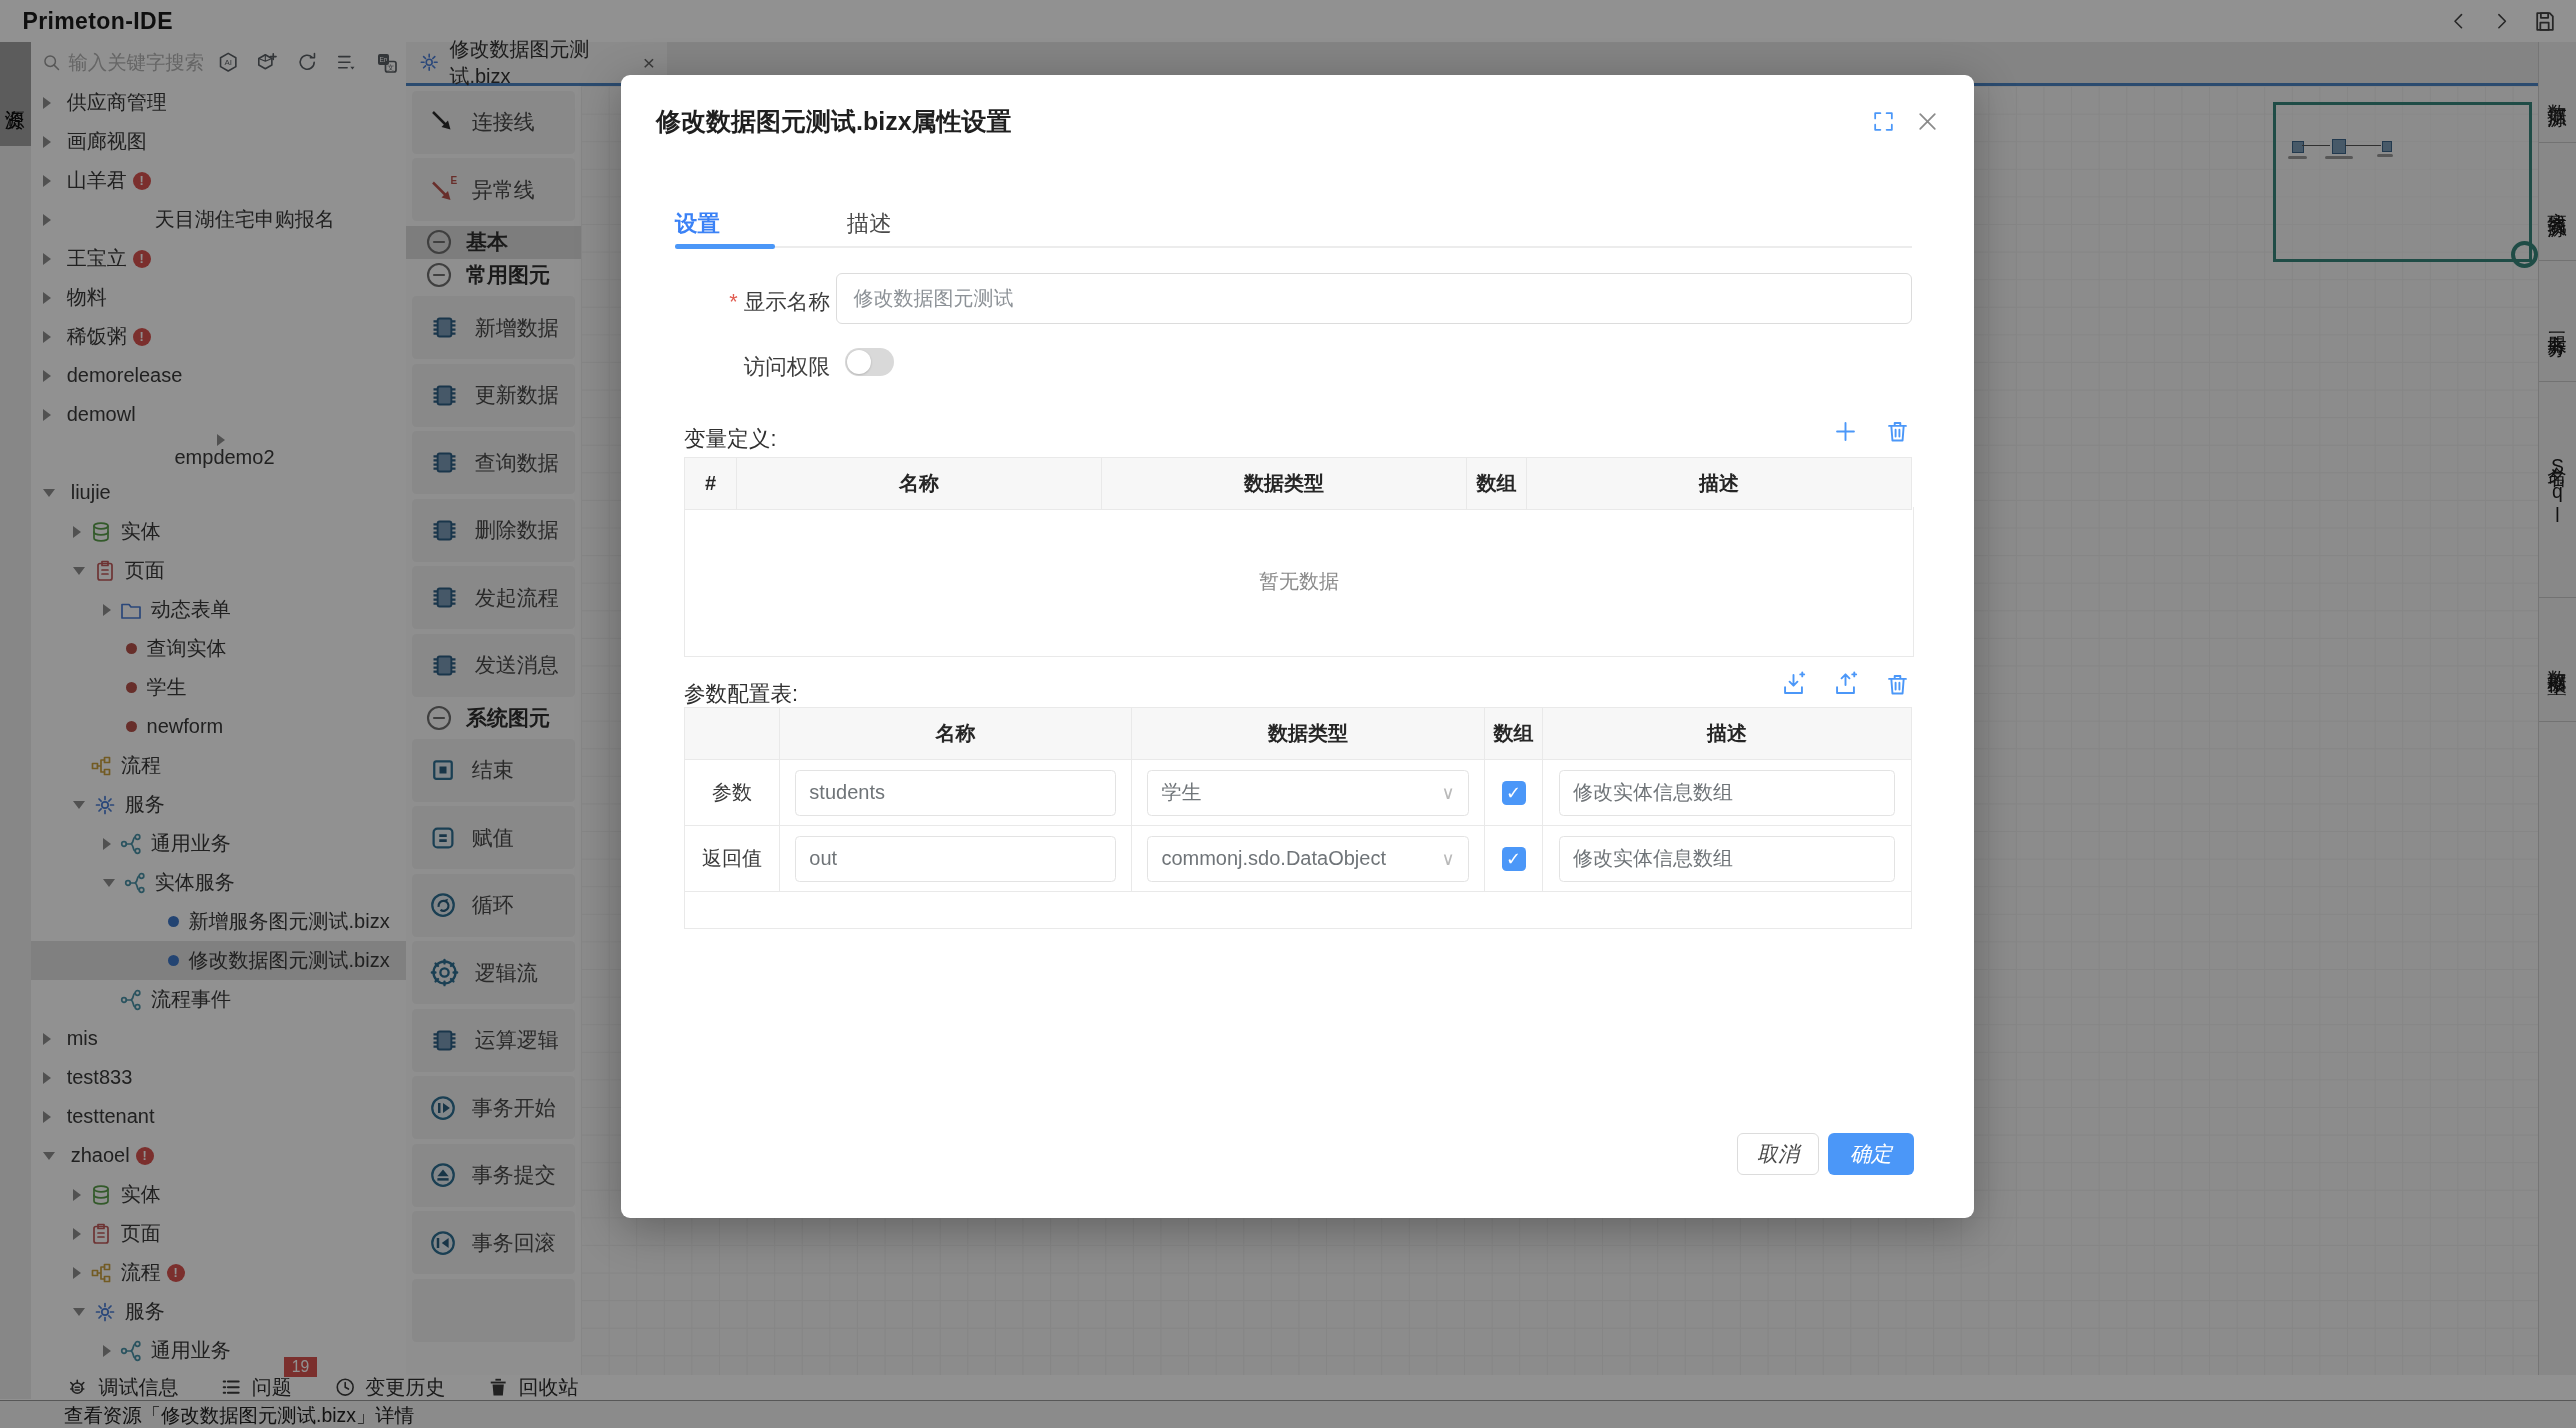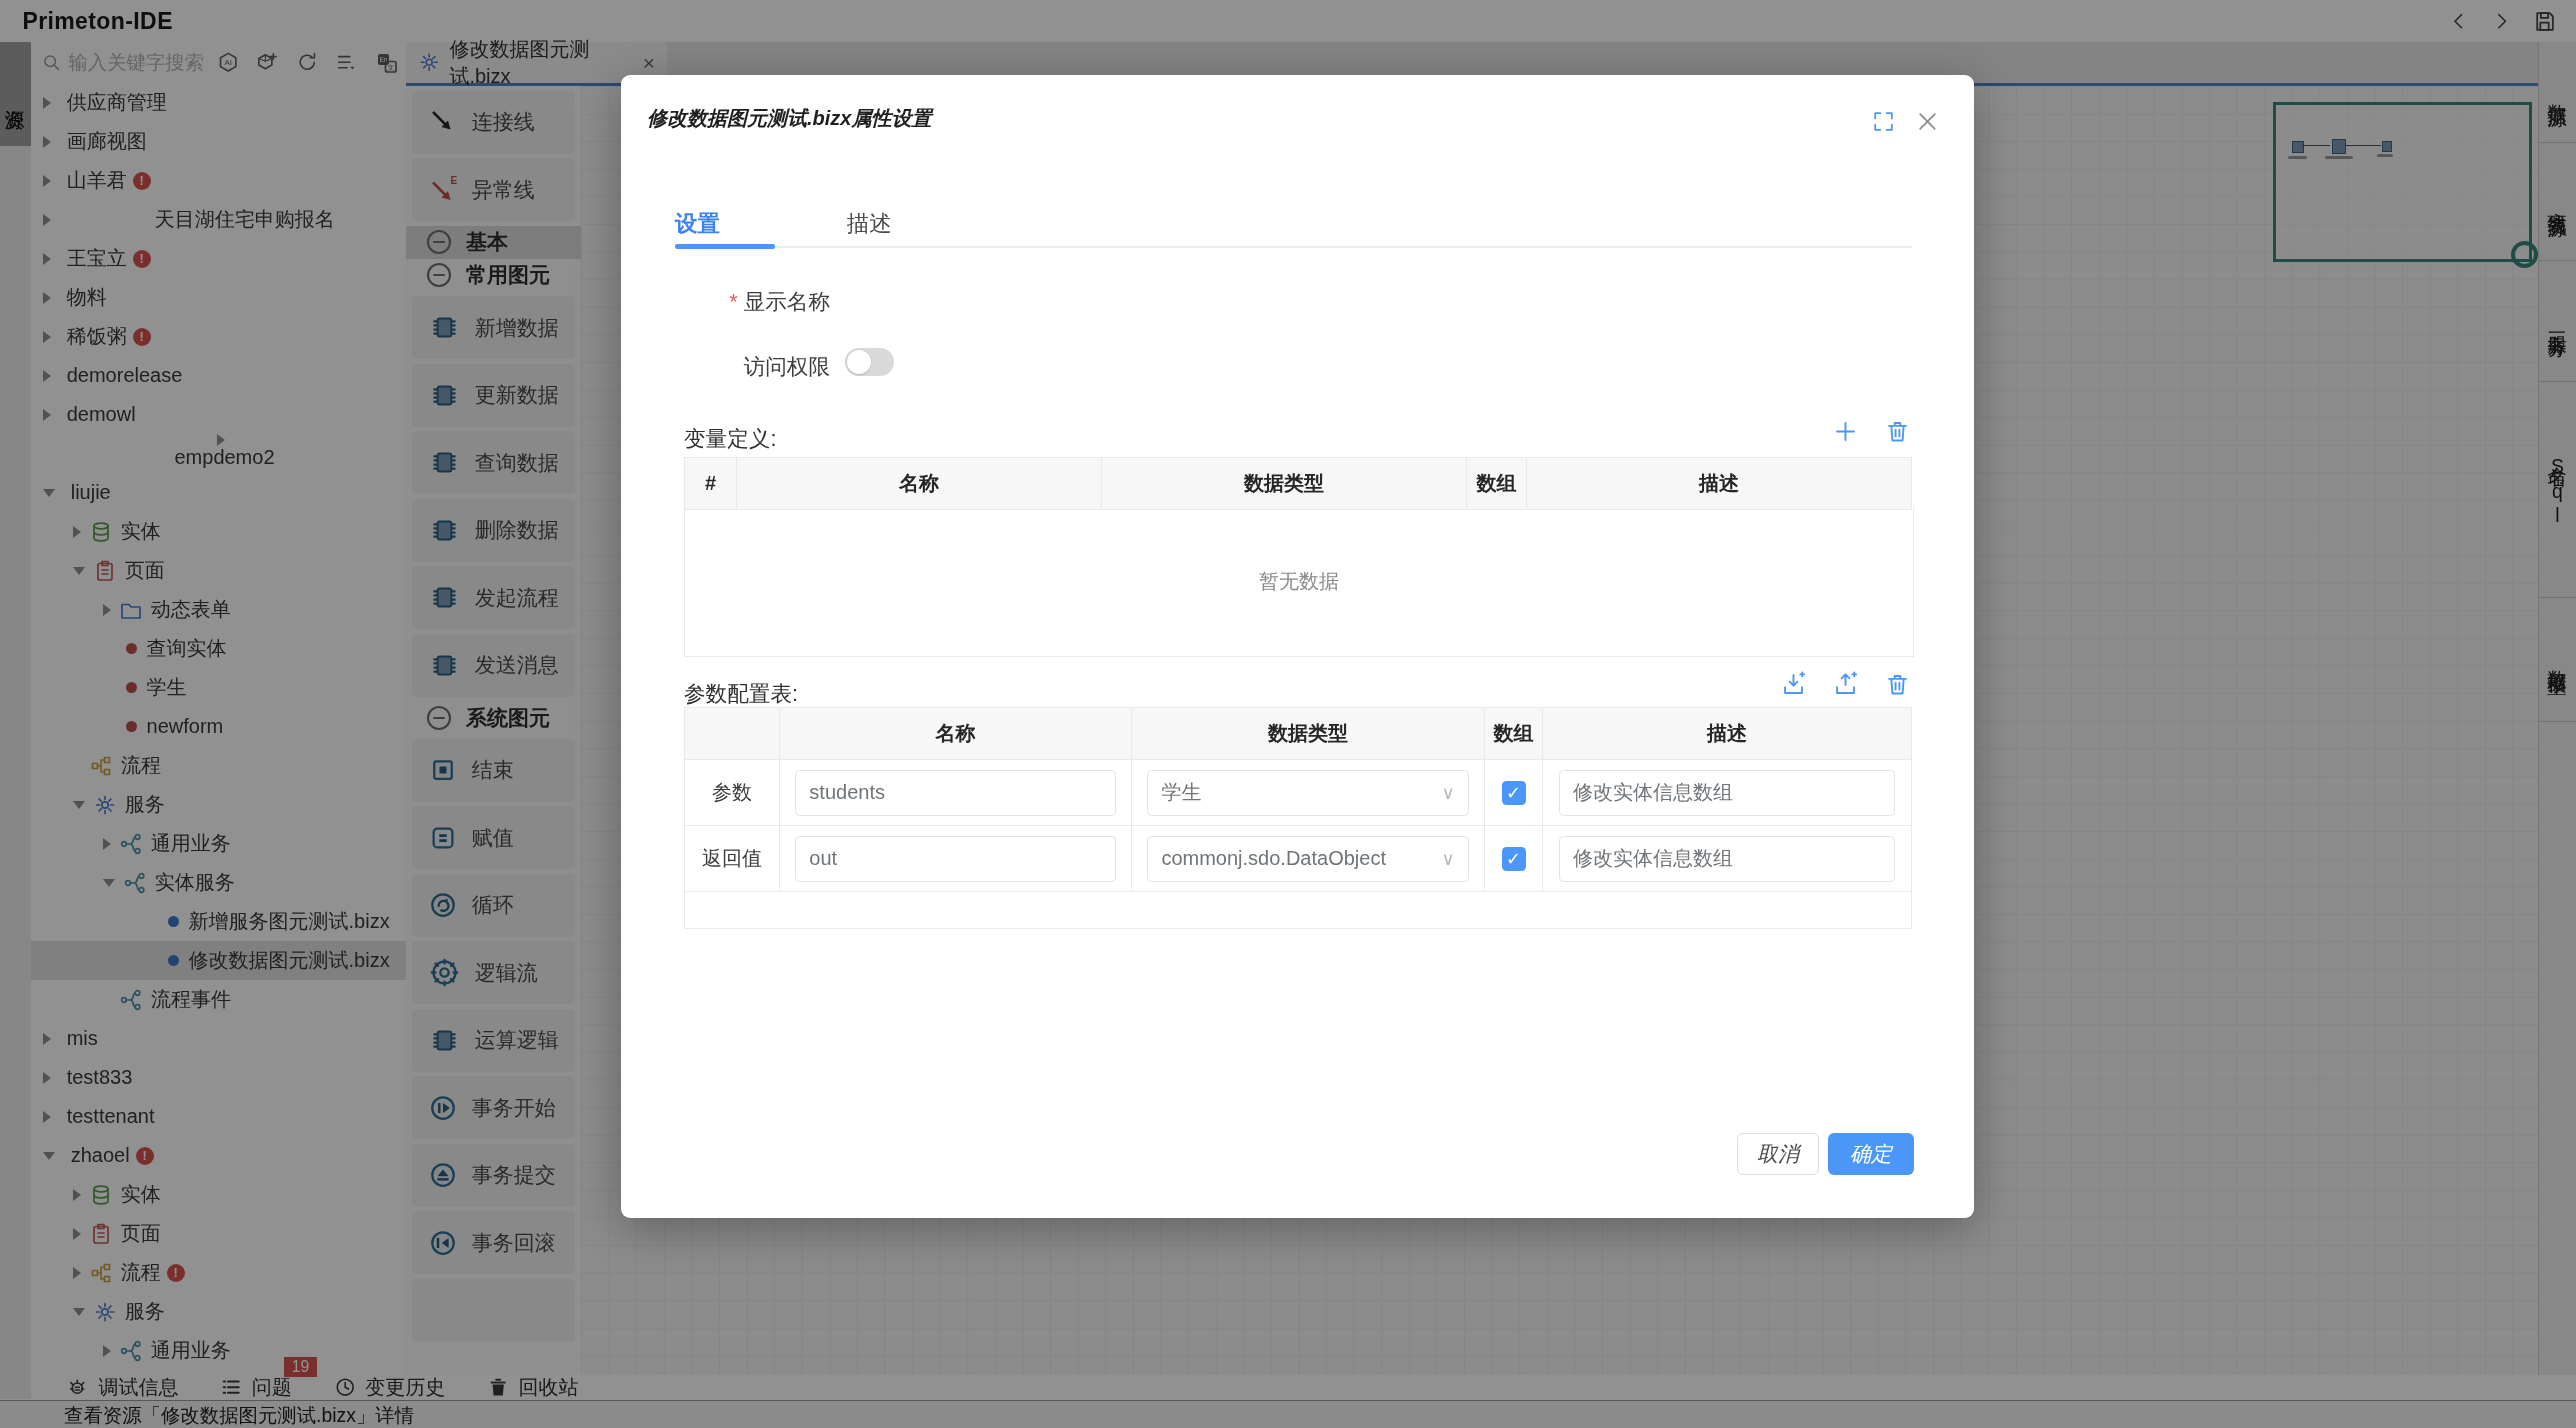--- a/index.html
+++ b/index.html
@@ -59,21 +59,21 @@
   
   #bottombar{left:31px;top:1375px;width:2545px;height:24.6px;background:#fff;display:flex;align-items:center;gap:42px;padding-left:36px;box-sizing:border-box;}
   .bitem{display:flex;align-items:center;gap:9px;font-size:20px;color:#2f2f2f;position:relative;}
   .bbadge{position:absolute;top:-16.4px;right:-25px;background:#d9534f;color:#fff;font-size:15.7px;border-radius:0;padding:0.7px 7.5px;}
   #statusbar{left:0;top:1400px;width:2576px;height:28px;background:#f4f4f4;border-top:1.5px solid #9a9a9a;display:flex;align-items:center;}
   #statustext{margin-left:64px;font-size:19.4px;color:#222;}
   
   #dim{left:0;top:0;width:2576px;height:1428px;background:rgba(0,0,0,0.43);z-index:40;}
   #modal{left:621px;top:75px;width:1353px;height:1143px;background:#fff;border-radius:9px;z-index:50;
          box-shadow:0 10.4px 45px rgba(0,0,0,.3);}
-  #mtitle{position:absolute;left:26px;top:30px;font-size:20px;font-weight:700;color:#1f1f1f;font-style:italic;}
+  #mtitle{position:absolute;left:35px;top:30px;font-size:25px;font-weight:700;color:#1f1f1f;}
   #mfull{position:absolute;right:78px;top:34px;color:#4b97f8;}
   #mclose{position:absolute;right:34px;top:34px;color:#8b8b8b;}
   #mtabs{position:absolute;left:54px;top:133px;display:flex;gap:127px;font-size:22.4px;}
   #mtab-underline{position:absolute;left:54px;top:171px;width:1237px;height:1.5px;background:#ececec;}
   #mtab-active{position:absolute;left:54px;top:169px;width:100px;height:4.5px;background:#4b97f8;border-radius:2.2px;}
   .flabel{position:absolute;font-size:21.6px;color:#3d3d3d;text-align:right;}
   .req:before{content:"* ";color:#e05c51;}
   .minput{position:absolute;border:0.7px solid #dcdcdc;border-radius:6px;box-sizing:border-box;font-size:20px;color:#8c9196;
           padding:0 16.4px;background:#fff;font-family:inherit;outline:none;}
   #toggle{position:absolute;width:49px;height:28px;border-radius:14px;background:#d9d9d9;}
@@ -721,20 +721,21 @@
       </span>
 
     <div id="mtabs">
       <span style="color:#3b82f6;font-weight:600">设置</span>
       <span style="color:#4a4a4a">描述</span>
     </div>
     <div id="mtab-underline"></div>
     <div id="mtab-active"></div>
 
     <div class="flabel req" style="left:82px;top:212px;width:127px">显示名称</div>
+    <input class="minput" style="left: 215px; top: 198px; width: 1076px; height: 51px;" value="修改数据图元测试">
 
     <div class="flabel" style="left:82px;top:277px;width:127px">访问权限</div>
     <div id="toggle" style="left:224px;top:273px">
         <div class="knob"></div>
       </div>
 
     <div class="seclabel" style="left:63px;top:349px">变量定义:</div>
     <div class="secicons" style="right:63px;top:343px">
       <span style="display: inline-flex;">
           <svg width="27" height="27" viewBox="0 0 24 24" fill="none" stroke="currentColor" stroke-width="1.7" stroke-linecap="round" stroke-linejoin="round">

